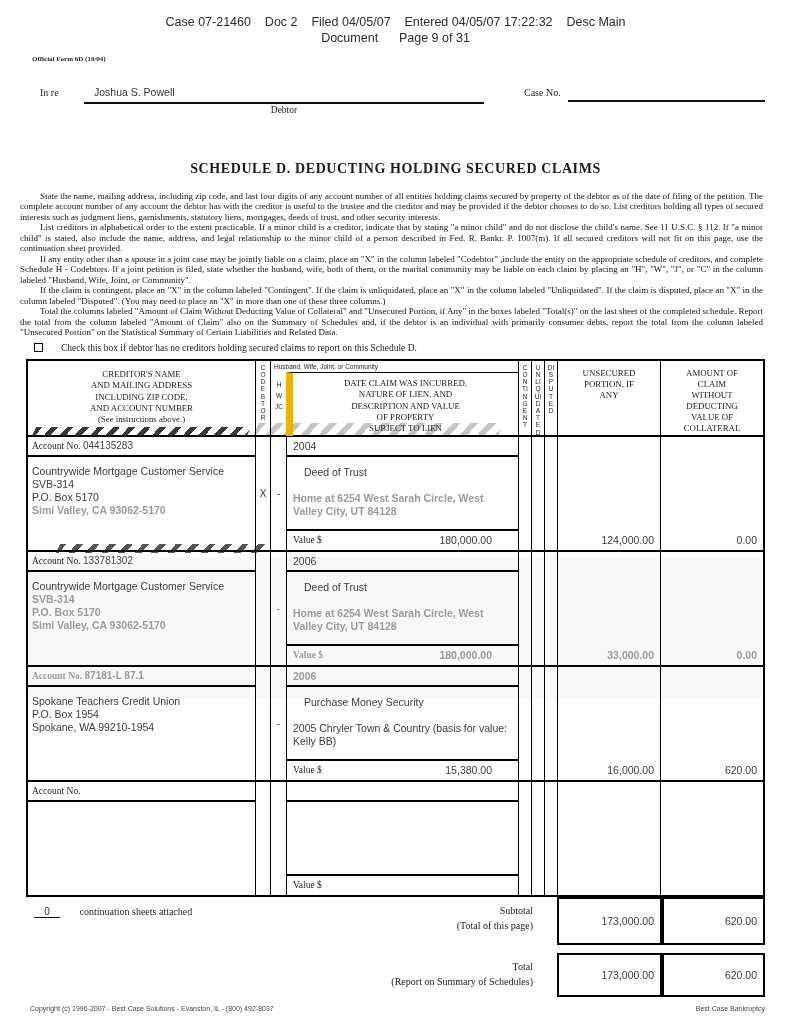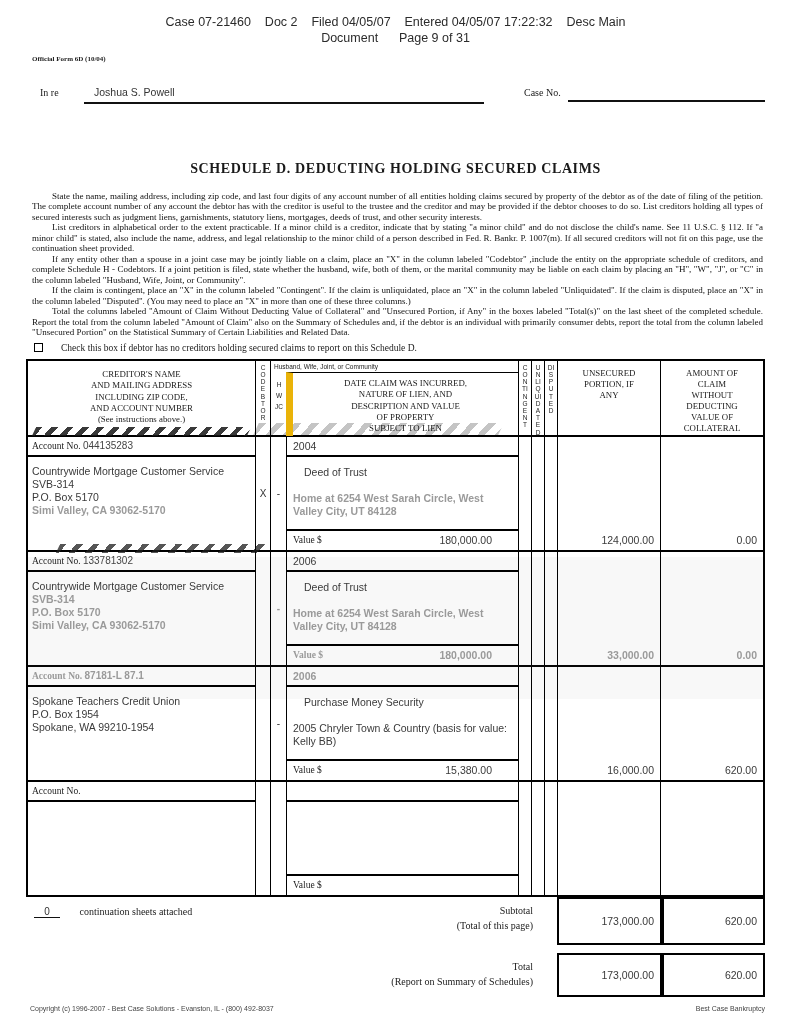--- a/index.html
+++ b/index.html
@@ -24,21 +24,21 @@
   .debtor-underline { position:absolute; left:58px; top:17px; width:400px; border-bottom:2px solid #111; }
   .debtor-label { position:absolute; left:58px; top:20px; width:400px; text-align:center; font-size:9.5px; }
   .case-no-label { position:absolute; left:498px; top:2px; }
   .case-no-underline { position:absolute; left:542px; top:15px; right:0; border-bottom:2px solid #111; }
 
   
   .schedule-title { margin-top:24px; text-align:center; font-weight:bold;
     font-size:14px; letter-spacing:.6px; }
 
   
-  .instructions { margin:14px 28px 0 32px; font-size:9px; line-height:1.17; text-align:justify; color:#111; }
+  .instructions { margin:14px 28px 0 20px; font-size:9px; line-height:1.17; text-align:justify; color:#111; }
   .instructions p { text-indent:20px; }
   .checkbox-line { margin:5px 28px 0 32px; display:flex; align-items:flex-start; font-size:9.5px; }
   .checkbox-box { width:9px; height:9px; border:1.5px solid #000; display:inline-block; margin:0 18px 0 2px; flex:none; }
 
   
   .schedule-table { position:relative; margin:6px 26px 0 26px; border:2px solid #000; background:#fff; }
   .t-head, .t-row { display:grid; }
   .t-head { grid-template-columns:227px 15px 248px 13px 13px 13px 103px 1fr; height:74px; }
   .t-row  { grid-template-columns:227px 15px 16px 232px 13px 13px 13px 103px 1fr; height:115px; border-top:2px solid #000; }
   .cell { border-left:1px solid #000; position:relative; }
@@ -116,20 +116,21 @@
 <div class="case-header">
   <div class="hard-pre">Case 07-21460    Doc 2    Filed 04/05/07    Entered 04/05/07 17:22:32    Desc Main</div>
   <div class="hard-pre">Document      Page 9 of 31</div>
 </div>
 <div class="form-number">Official Form 6D (10/04)</div>
 
 <div class="caption">
   <span class="in-re">In re</span>
   <span class="debtor-name">Joshua S. Powell</span>
   <span class="debtor-underline"></span>
+  <div class="debtor-label">Debtor</div>
   <span class="case-no-label">Case No.</span>
   <span class="case-no-underline"></span>
 </div>
 
 <div class="schedule-title">SCHEDULE D. DEDUCTING HOLDING SECURED CLAIMS</div>
 
 <div class="instructions">
   <p>State the name, mailing address, including zip code, and last four digits of any account number of all entities holding claims secured by property of the debtor as of the date of filing of the petition. The complete account number of any account the debtor has with the creditor is useful to the trustee and the creditor and may be provided if the debtor chooses to do so. List creditors holding all types of secured interests such as judgment liens, garnishments, statutory liens, mortgages, deeds of trust, and other security interests.</p>
   <p>List creditors in alphabetical order to the extent practicable. If a minor child is a creditor, indicate that by stating "a minor child" and do not disclose the child's name. See 11 U.S.C. § 112. If "a minor child" is stated, also include the name, address, and legal relationship to the minor child of a person described in Fed. R. Bankr. P. 1007(m). If all secured creditors will not fit on this page, use the continuation sheet provided.</p>
   <p>If any entity other than a spouse in a joint case may be jointly liable on a claim, place an "X" in the column labeled "Codebtor" ,include the entity on the appropriate schedule of creditors, and complete Schedule H - Codebtors. If a joint petition is filed, state whether the husband, wife, both of them, or the marital community may be liable on each claim by placing an "H", "W", "J", or "C" in the column labeled "Husband, Wife, Joint, or Community".</p>

